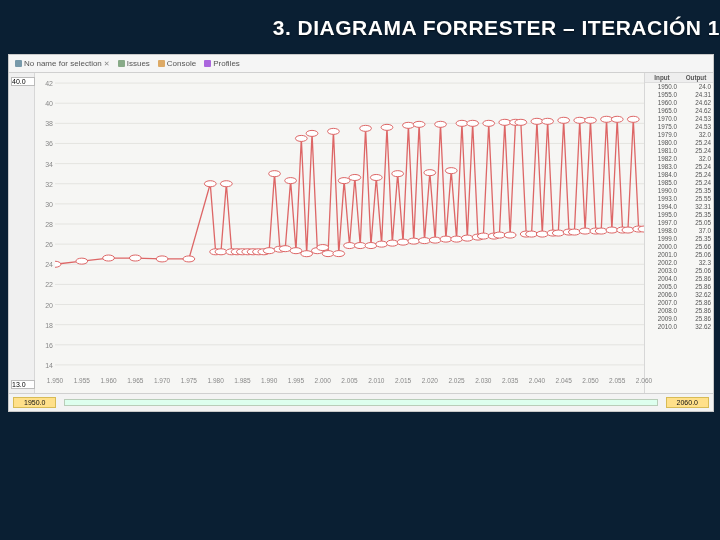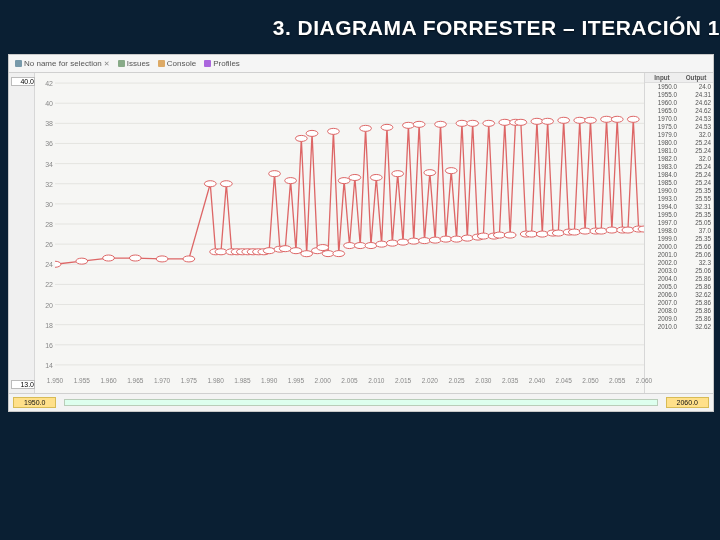--- a/index.html
+++ b/index.html
@@ -5,21 +5,21 @@
   html,body{margin:0;padding:0}
   body{width:720px;height:540px;background:#0a1f33;font-family:Arial,Helvetica,sans-serif;color:#111;overflow:hidden}
   .slide-title{color:#fff;font-weight:bold;font-size:21px;letter-spacing:.5px;text-align:right;padding:16px 0 10px;text-shadow:0 1px 2px rgba(0,0,0,.6)}
   .app-window{position:absolute;top:54px;left:8px;width:704px;height:356px;background:#14532d;border:1px solid #c9c9c9;box-shadow:inset 0 0 0 1px #fff}
   .toolbar{height:17px;background:#f5f5f5;border-bottom:1px solid #d0d0d0;font-size:8px;color:#555;display:flex;align-items:center;gap:8px;padding:0 6px}
   .toolbar .tab{display:flex;align-items:center;gap:2px}
   .toolbar .ico{width:7px;height:7px;display:inline-block;background:#79a;border-radius:1px}
   .toolbar .x{color:#888;font-size:7px}
   .work-row{display:flex;height:320px}
   .edge-panel{width:26px;background:#f0f0f0;border-right:1px solid #d7d7d7;display:flex;flex-direction:column;justify-content:space-between;padding:4px 2px;box-sizing:border-box}
-  .edge-panel input{width:22px;font-size:7px;border:1px solid #bbb;background:#fff;padding:0;text-align:right}
+  .edge-panel input{width:22px;font-size:7px;border:1px solid #bbb;background:#fff;padding:0;text-align:left}
   .chart-wrap{flex:1;position:relative;background:#f6f6f4}
   .y-axis{position:absolute;left:0;top:0;bottom:18px;width:20px}
   .y-axis span{position:absolute;right:2px;font-size:7px;color:#888;transform:translateY(-50%)}
   .x-axis{position:absolute;left:20px;right:0;bottom:0;height:18px}
   .x-axis span{position:absolute;top:2px;font-size:6.5px;color:#888;transform:translateX(-50%)}
   .plot{position:absolute;left:20px;right:0;top:0;bottom:18px;background:#f6f6f4}
   .plot svg{width:100%;height:100%;display:block}
   .gridline{stroke:#e4e4e0;stroke-width:1}
   .series{stroke:#d66;stroke-width:1.3;fill:none}
   .pt{fill:#fff;stroke:#d66;stroke-width:1}

